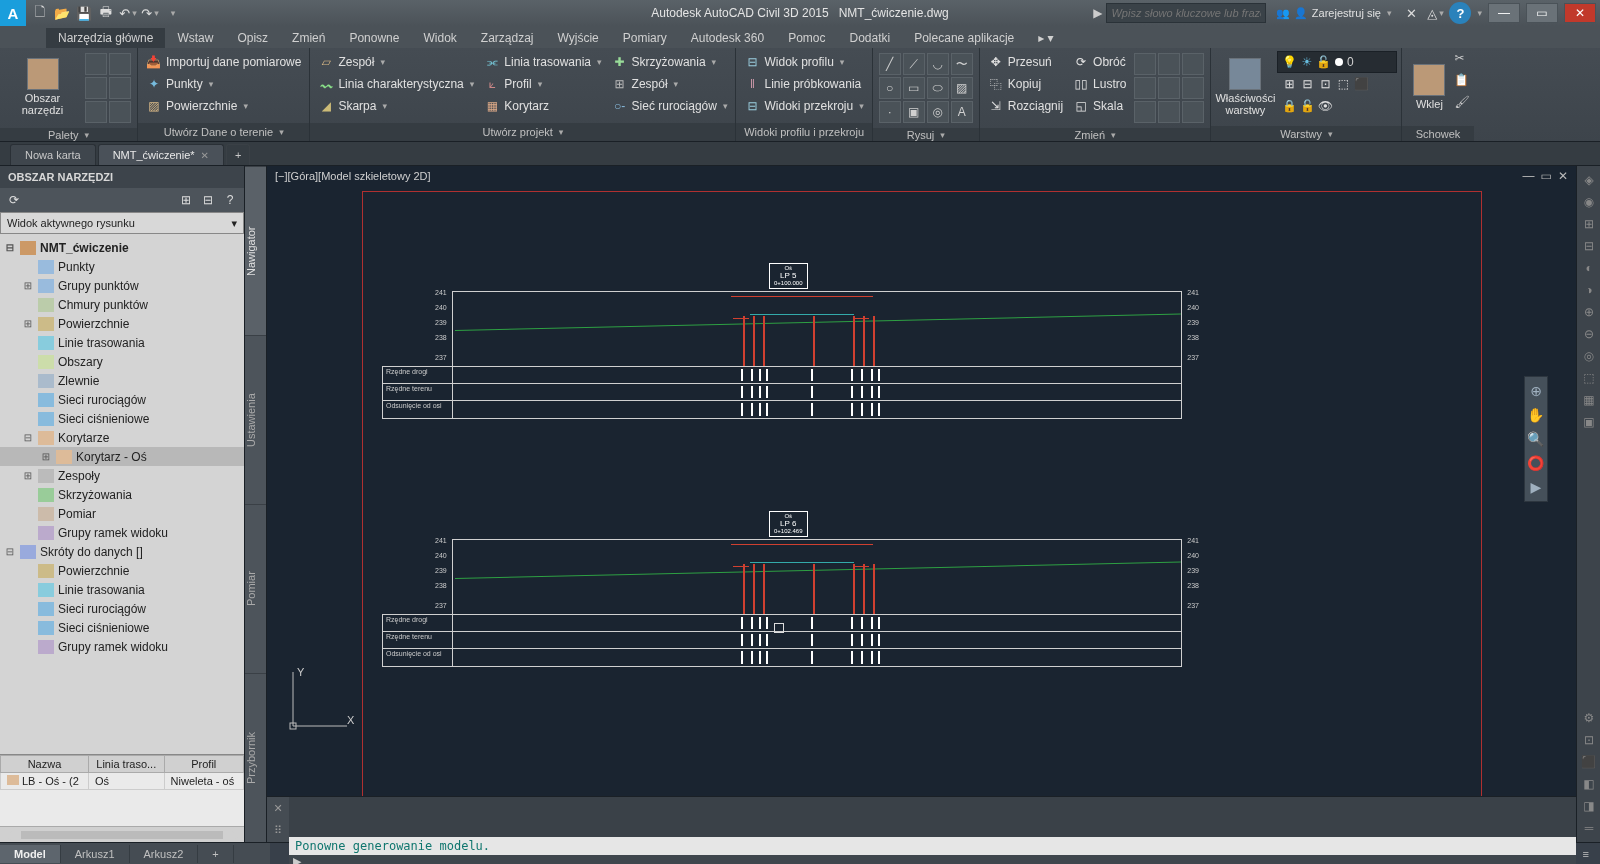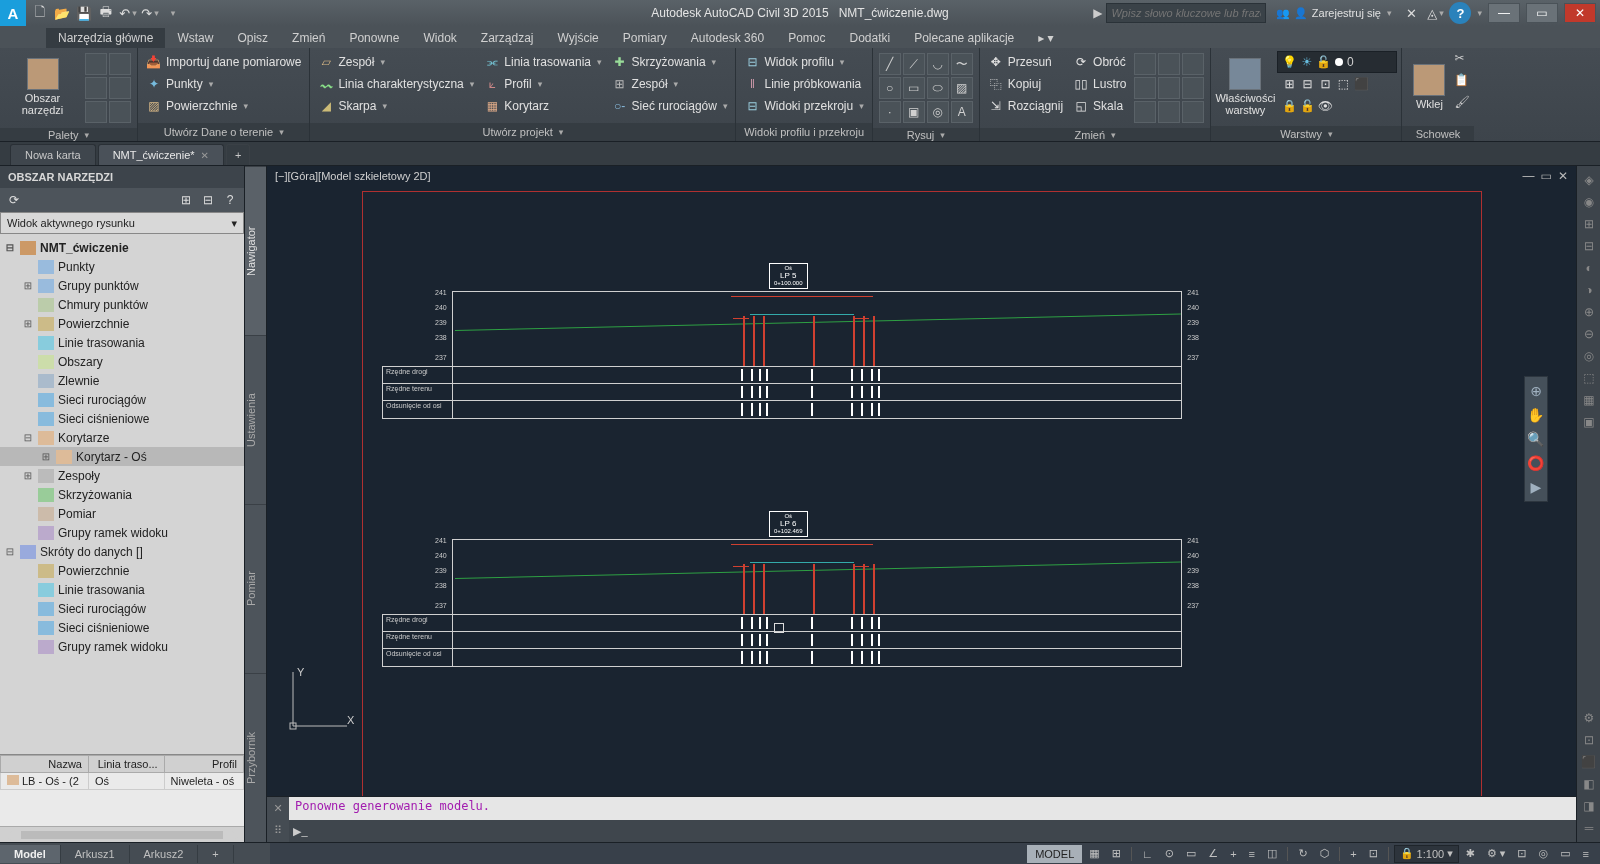--- a/index.html
+++ b/index.html
@@ -58,21 +58,21 @@
 .toolspace .dd-row { height:22px; background:#d8d8d8; color:#222; padding:0 6px; display:flex;align-items:center;justify-content:space-between; font-size:11px; border:1px solid #888;}
 .tree { flex:1; background:#d4d4d4; color:#222; overflow:auto; font-size:12px; padding:4px 0;}
 .tree .node { display:flex; align-items:center; height:19px; padding-left:4px; white-space:nowrap;}
 .tree .toggle { width:12px; text-align:center; color:#555; font-size:10px;}
 .tree .spacer { display:inline-block; }
 .tree .nico { width:16px;height:14px; margin:0 4px; display:inline-block;}
 .tree .node.bold { font-weight:bold;}
 .tree .node.sel { background:#b8b8b8;}
 .propgrid { height:72px; background:#eaeaea; color:#222; border-top:1px solid #888; font-size:11px;}
 .propgrid table { width:100%; border-collapse:collapse;}
-.propgrid th { background:#d0d0d0; text-align:right; padding:2px 6px; border:1px solid #aaa; font-weight:normal;}
+.propgrid th { background:#d0d0d0; text-align:center; padding:2px 6px; border:1px solid #aaa; font-weight:normal;}
 .propgrid td { padding:2px 6px; border:1px solid #ccc;}
 .propscroll { height:16px; background:#d0d0d0; display:flex; align-items:center; justify-content:space-between; padding:0 4px; border-top:1px solid #aaa;}
 
 
 .vtabs { width:22px; background:#4d545b; display:flex; flex-direction:column; border-right:1px solid #1a2026;}
 .vtab { flex:1; writing-mode:vertical-rl; transform:rotate(180deg); text-align:center; padding:12px 0; font-size:11px; color:#aaa; border-bottom:1px solid #3a4046;}
 .vtab.active { background:#5a6168; color:#e0e0e0;}
 
 
 .canvas-wrap { flex:1; display:flex; flex-direction:column; background:#1a2430; position:relative;}
@@ -105,21 +105,21 @@
 
 .right-tools { position:absolute; right:2px; top:2px; width:22px; display:flex; flex-direction:column; gap:2px;}
 .rt { width:20px;height:20px; display:flex;align-items:center;justify-content:center; color:#888; font-size:12px;}
 .nav-stack { position:absolute; right:28px; top:190px; width:24px; background:#45505a; border:1px solid #2d363f; display:flex; flex-direction:column; padding:2px 0;}
 .nav-stack .n { height:24px; display:flex;align-items:center;justify-content:center; color:#9fb0bf; font-size:14px;}
 
 
 .cmdarea { height:46px; background:#3a4148; border-top:1px solid #1a2026; display:flex;}
 .cmdarea .side { width:22px; display:flex;flex-direction:column;align-items:center;justify-content:space-around; color:#999; font-size:11px; background:#454c53;}
 .cmdarea .body { flex:1; display:flex; flex-direction:column;}
-.cmdarea .hist { flex:1; background:#e6e6e6; color:#a21caf; font-family:Consolas,monospace; font-size:12px; padding:2px 6px;}
+.cmdarea .hist { flex:1; background:#e6e6e6; color:#0f766e; font-family:Consolas,monospace; font-size:12px; padding:2px 6px;margin-top:40px;}
 .cmdarea .inp { height:22px; background:#3f464d; display:flex;align-items:center; padding:0 4px; gap:6px;}
 .cmdarea .inp .prompt { color:#ccc; font-size:11px;}
 .cmdarea .inp input { background:transparent; border:none; color:#888; font-style:italic; font-size:12px; outline:none; flex:1;}
 
 
 .layout-tabs { height:22px; background:#454c53; display:flex; align-items:center; border-top:1px solid #1a2026;}
 .layout-tabs .lt { padding:3px 14px; font-size:11px; color:#c0c0c0; border-right:1px solid #353c42;}
 .layout-tabs .lt.active { background:#5d656d; color:#f0f0f0; font-weight:bold;}
 
 

